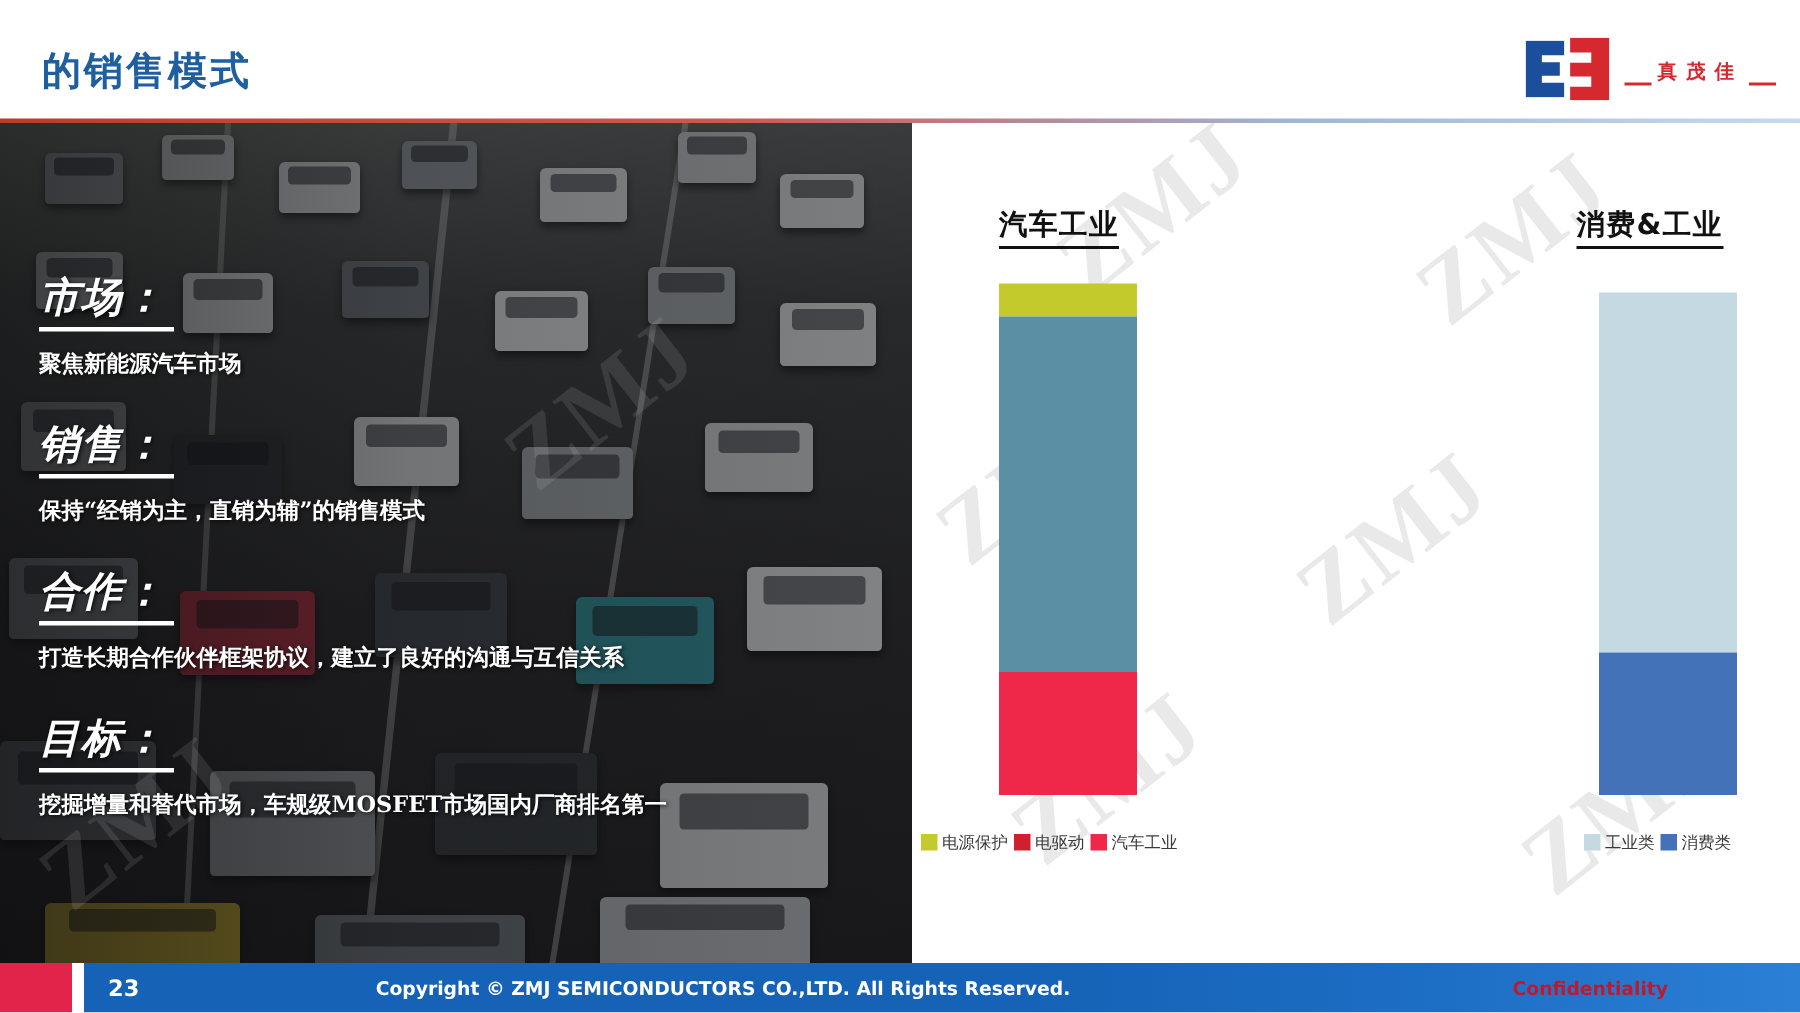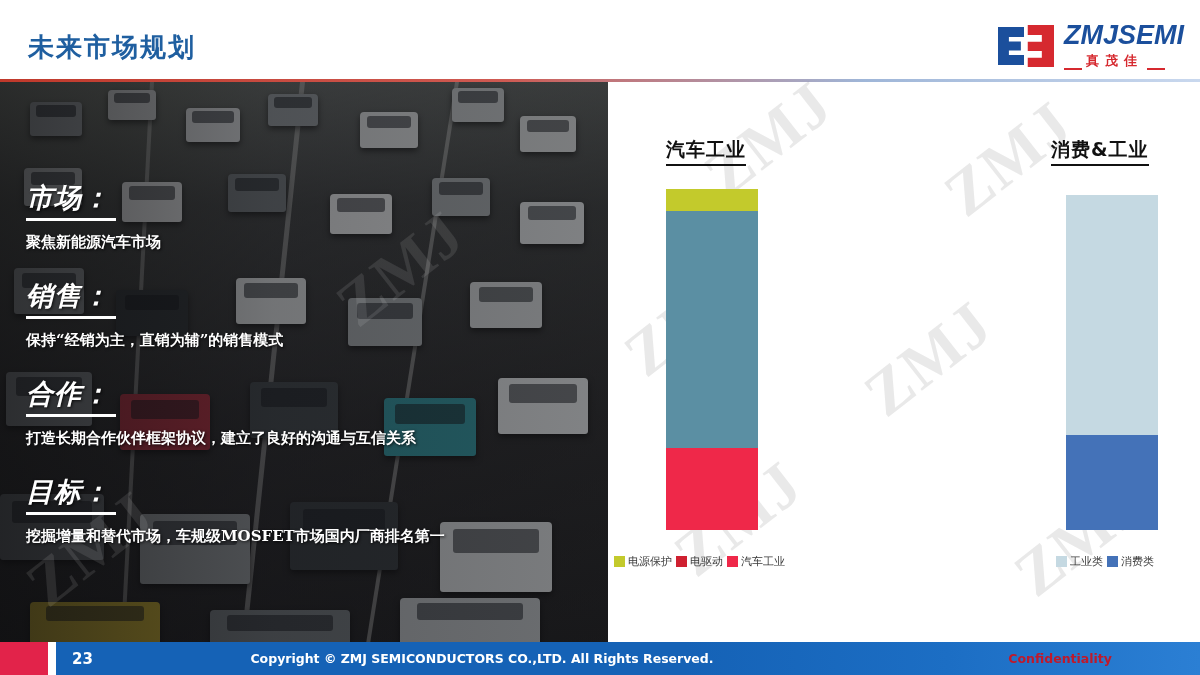--- a/index.html
+++ b/index.html
@@ -132,30 +132,29 @@
     position: absolute; right: 88px; top: 9px; color: #c0192b;
     font-size: 12.5px; font-weight: bold; font-family: "DejaVu Sans", sans-serif;
   }
 </style>
 </head>
 <body>
 
 <div class="slide">
 
   <div class="header">
-    <div class="slide-title">未来市场规划</div>
+    <div class="slide-title">的销售模式</div>
     <div class="header-rule"></div>
 
     <div class="logo">
       <div class="logo-mark">
         <div class="lm-blue"></div>
         <div class="lm-red"></div>
       </div>
       <div class="logo-text">
-        <div class="logo-word">ZMJSEMI</div>
         <div class="logo-sub">
           <span class="dash"></span>
           <span class="cn">真茂佳</span>
           <span class="dash"></span>
         </div>
       </div>
     </div>
   </div>
 
   <div class="photo-panel">

